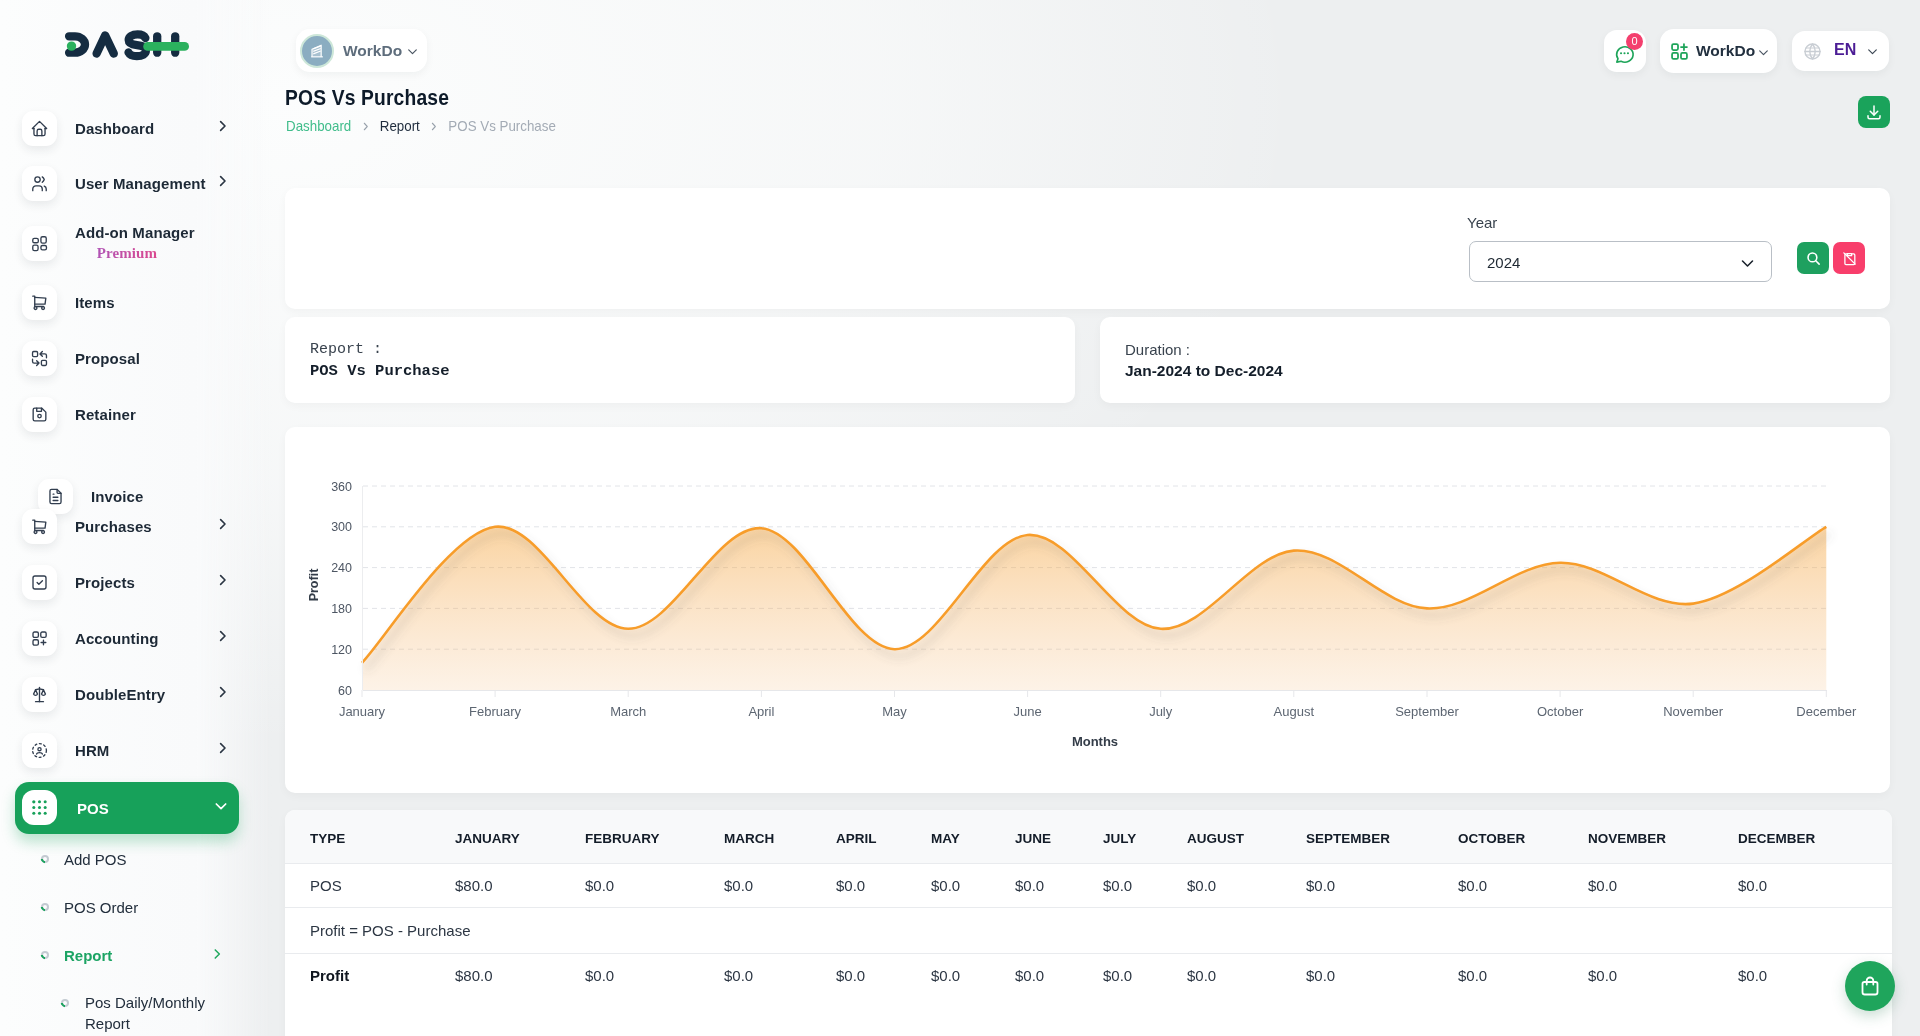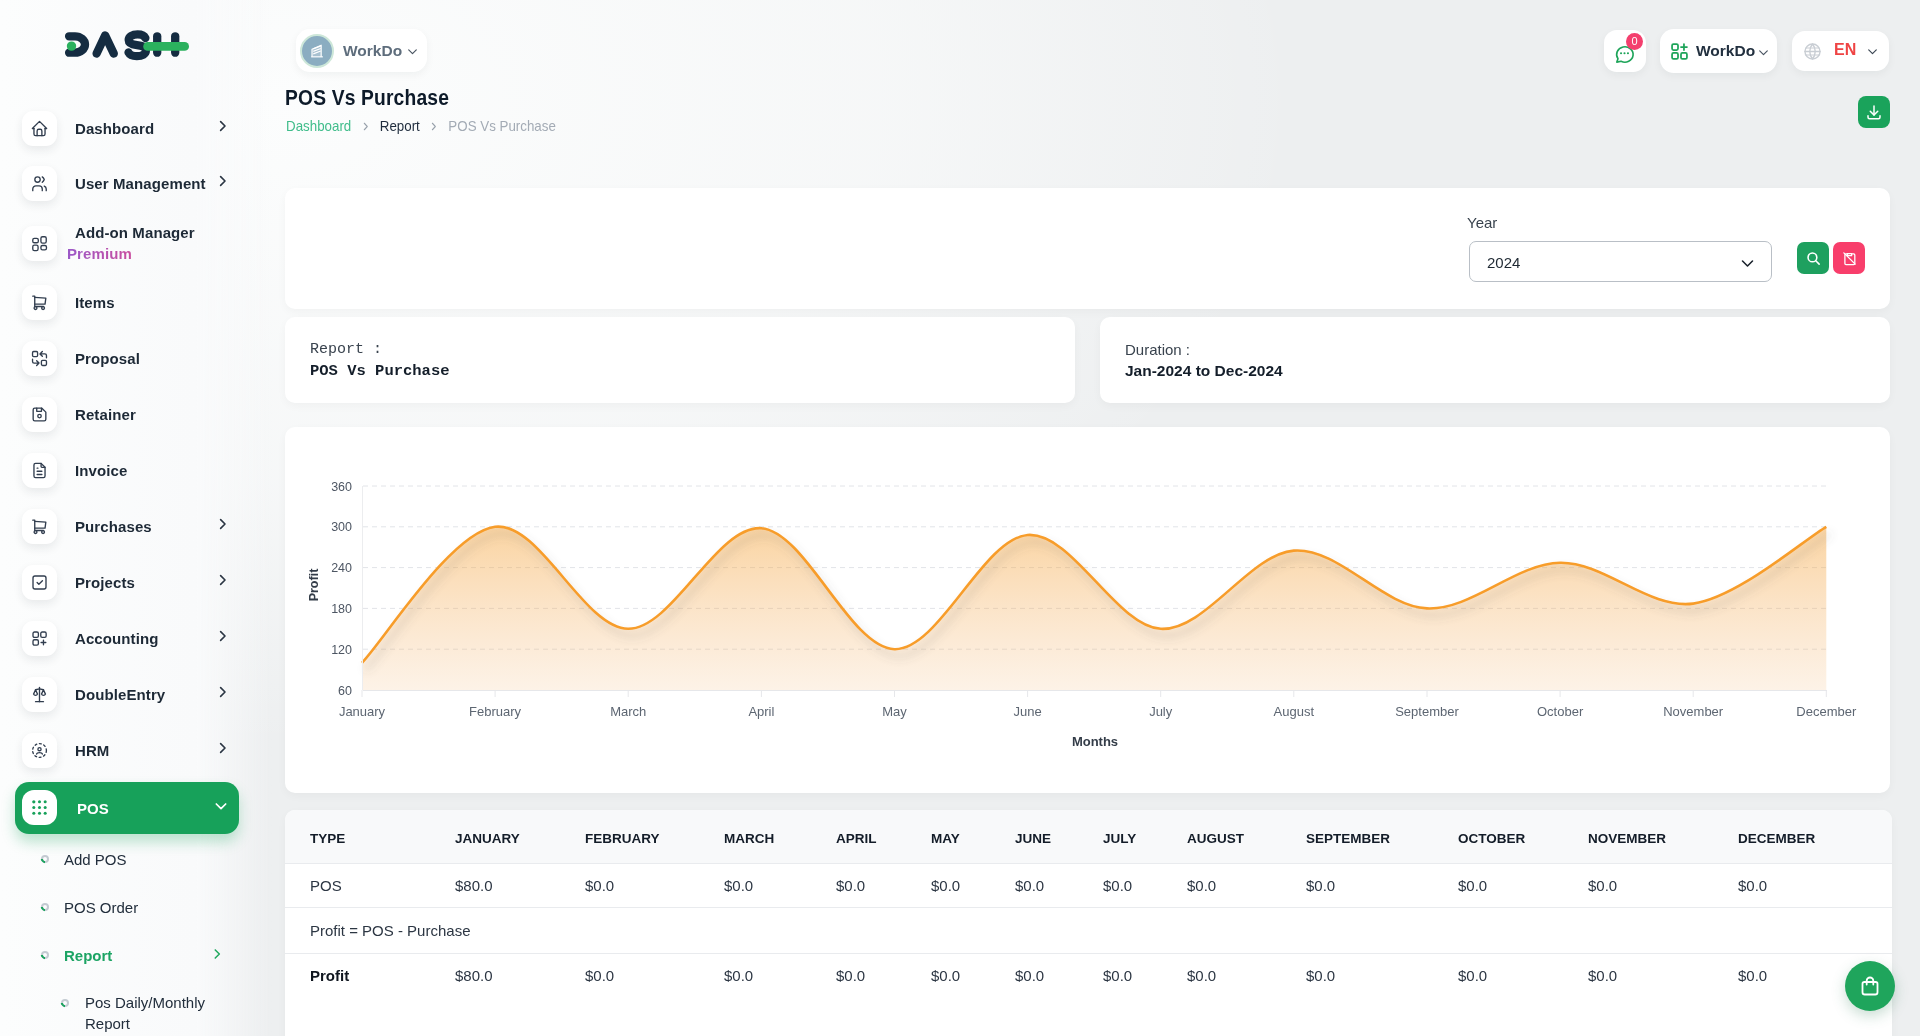--- a/index.html
+++ b/index.html
@@ -248,21 +248,21 @@
   </div>
   <div class="mitem" style="top:226px;">
     <div class="ibox">
         <svg width="19" height="19" viewBox="0 0 24 24" fill="none" stroke="currentColor" stroke-width="1.7" stroke-linecap="round" stroke-linejoin="round">
           <rect x="3.5" y="5.5" width="7" height="5.5" rx="2"></rect>
           <rect x="13.8" y="3.5" width="6.7" height="8" rx="2"></rect>
           <rect x="3.5" y="14" width="6.7" height="7" rx="2"></rect>
           <rect x="13.8" y="14.5" width="7" height="5.5" rx="2"></rect>
         </svg>
       </div>
-    <div class="mtext" style="line-height:21px; top:17px;">Add-on Manager<br><span style="display:block; text-align:left; position:relative; left:-8px; background:linear-gradient(90deg,#9b59c8,#f0437c); -webkit-background-clip:text; background-clip:text; -webkit-text-fill-color:transparent;">Premium</span></div>
+    <div class="mtext" style="line-height:21px; top:17px;">Add-on Manager<br><span style="display:block; text-align:center; position:relative; left:-8px; background:linear-gradient(90deg,#9b59c8,#f0437c); -webkit-background-clip:text; background-clip:text;font-family:Liberation Serif, serif; -webkit-text-fill-color:transparent;">Premium</span></div>
   </div>
   <div class="mitem" style="top:341px;">
     <div class="ibox">
         <svg width="19" height="19" viewBox="0 0 24 24" fill="none" stroke="currentColor" stroke-width="1.7" stroke-linecap="round" stroke-linejoin="round">
           <rect x="3.2" y="3.2" width="6.4" height="6.4" rx="1.4"></rect>
           <rect x="14.4" y="14.4" width="6.4" height="6.4" rx="1.4"></rect>
           <path d="M20.8 11.2v-3a2 2 0 0 0 -2 -2h-6.2l3 3m0 -6l-3 3"></path>
           <path d="M3.2 12.8v3a2 2 0 0 0 2 2h6.2l-3 -3m0 6l3 -3"></path>
         </svg>
       </div>
@@ -282,21 +282,21 @@
   <div class="mitem" style="top:397px;">
     <div class="ibox">
         <svg width="19" height="19" viewBox="0 0 24 24" fill="none" stroke="currentColor" stroke-width="1.7" stroke-linecap="round" stroke-linejoin="round">
           <path d="M6 4h9l5 5v9a2 2 0 0 1 -2 2h-12a2 2 0 0 1 -2 -2v-12a2 2 0 0 1 2 -2z"></path>
           <circle cx="12" cy="14" r="2.2"></circle>
           <path d="M14.5 4v4h-6v-4"></path>
         </svg>
       </div>
     <div class="mtext">Retainer</div>
   </div>
-  <div class="mitem" style="top:453px;">
+  <div class="mitem" style="top:479px;margin-left:16px;">
     <div class="ibox">
         <svg width="19" height="19" viewBox="0 0 24 24" fill="none" stroke="currentColor" stroke-width="1.7" stroke-linecap="round" stroke-linejoin="round">
           <path d="M14 3v4a1 1 0 0 0 1 1h4"></path>
           <path d="M17 21h-10a2 2 0 0 1 -2 -2v-14a2 2 0 0 1 2 -2h7l5 5v11a2 2 0 0 1 -2 2z"></path>
           <path d="M9 9h1"></path>
           <path d="M9 13h6"></path>
           <path d="M9 17h6"></path>
         </svg>
       </div>
     <div class="mtext">Invoice</div>
@@ -456,21 +456,21 @@
     </svg>
 </div>
 <div style="position:fixed; z-index:6; left:1792px; top:31px; width:97px; height:40px; background:#fff; border-radius:13px; box-shadow:0 3px 8px rgba(20,30,40,0.05);">
   <svg style="position:absolute; left:10px; top:10px;" width="21" height="21" viewBox="0 0 24 24" fill="none" stroke="#c9ced4" stroke-width="1.6" stroke-linecap="round">
       <circle cx="12" cy="12" r="8.6"></circle>
       <path d="M3.4 12h17.2"></path>
       <path d="M12 3.4a13.5 13.5 0 0 1 0 17.2a13.5 13.5 0 0 1 0 -17.2" stroke-linejoin="round"></path>
       <path d="M4.6 8h14.8" stroke-width="1.3"></path>
       <path d="M4.6 16h14.8" stroke-width="1.3"></path>
     </svg>
-  <span style="position:absolute; left:42px; top:10px; font-size:16px; font-weight:bold; color:#ef4444;text-align:right;">EN</span>
+  <span style="position:absolute; left:42px; top:10px; font-size:16px; font-weight:bold; color:#4c1d95;text-align:right;">EN</span>
   <svg style="position:absolute; left:74px; top:14px;" width="13" height="13" viewBox="0 0 24 24" fill="none" stroke="#3c4754" stroke-width="2.2" stroke-linecap="round" stroke-linejoin="round">
       <path d="M5 9l7 7l7 -7"></path>
     </svg>
 </div>
 <div style="position:fixed; z-index:6; left:1858px; top:96px; width:32px; height:32px; background:#1aa35b; border-radius:8px;">
   <svg style="position:absolute; left:7px; top:7px;" width="18" height="18" viewBox="0 0 24 24" fill="none" stroke="#fff" stroke-width="2" stroke-linecap="round" stroke-linejoin="round">
       <path d="M4 17v2a2 2 0 0 0 2 2h12a2 2 0 0 0 2 -2v-2"></path>
       <path d="M7 11l5 5l5 -5"></path>
       <path d="M12 4v12"></path>
     </svg>

